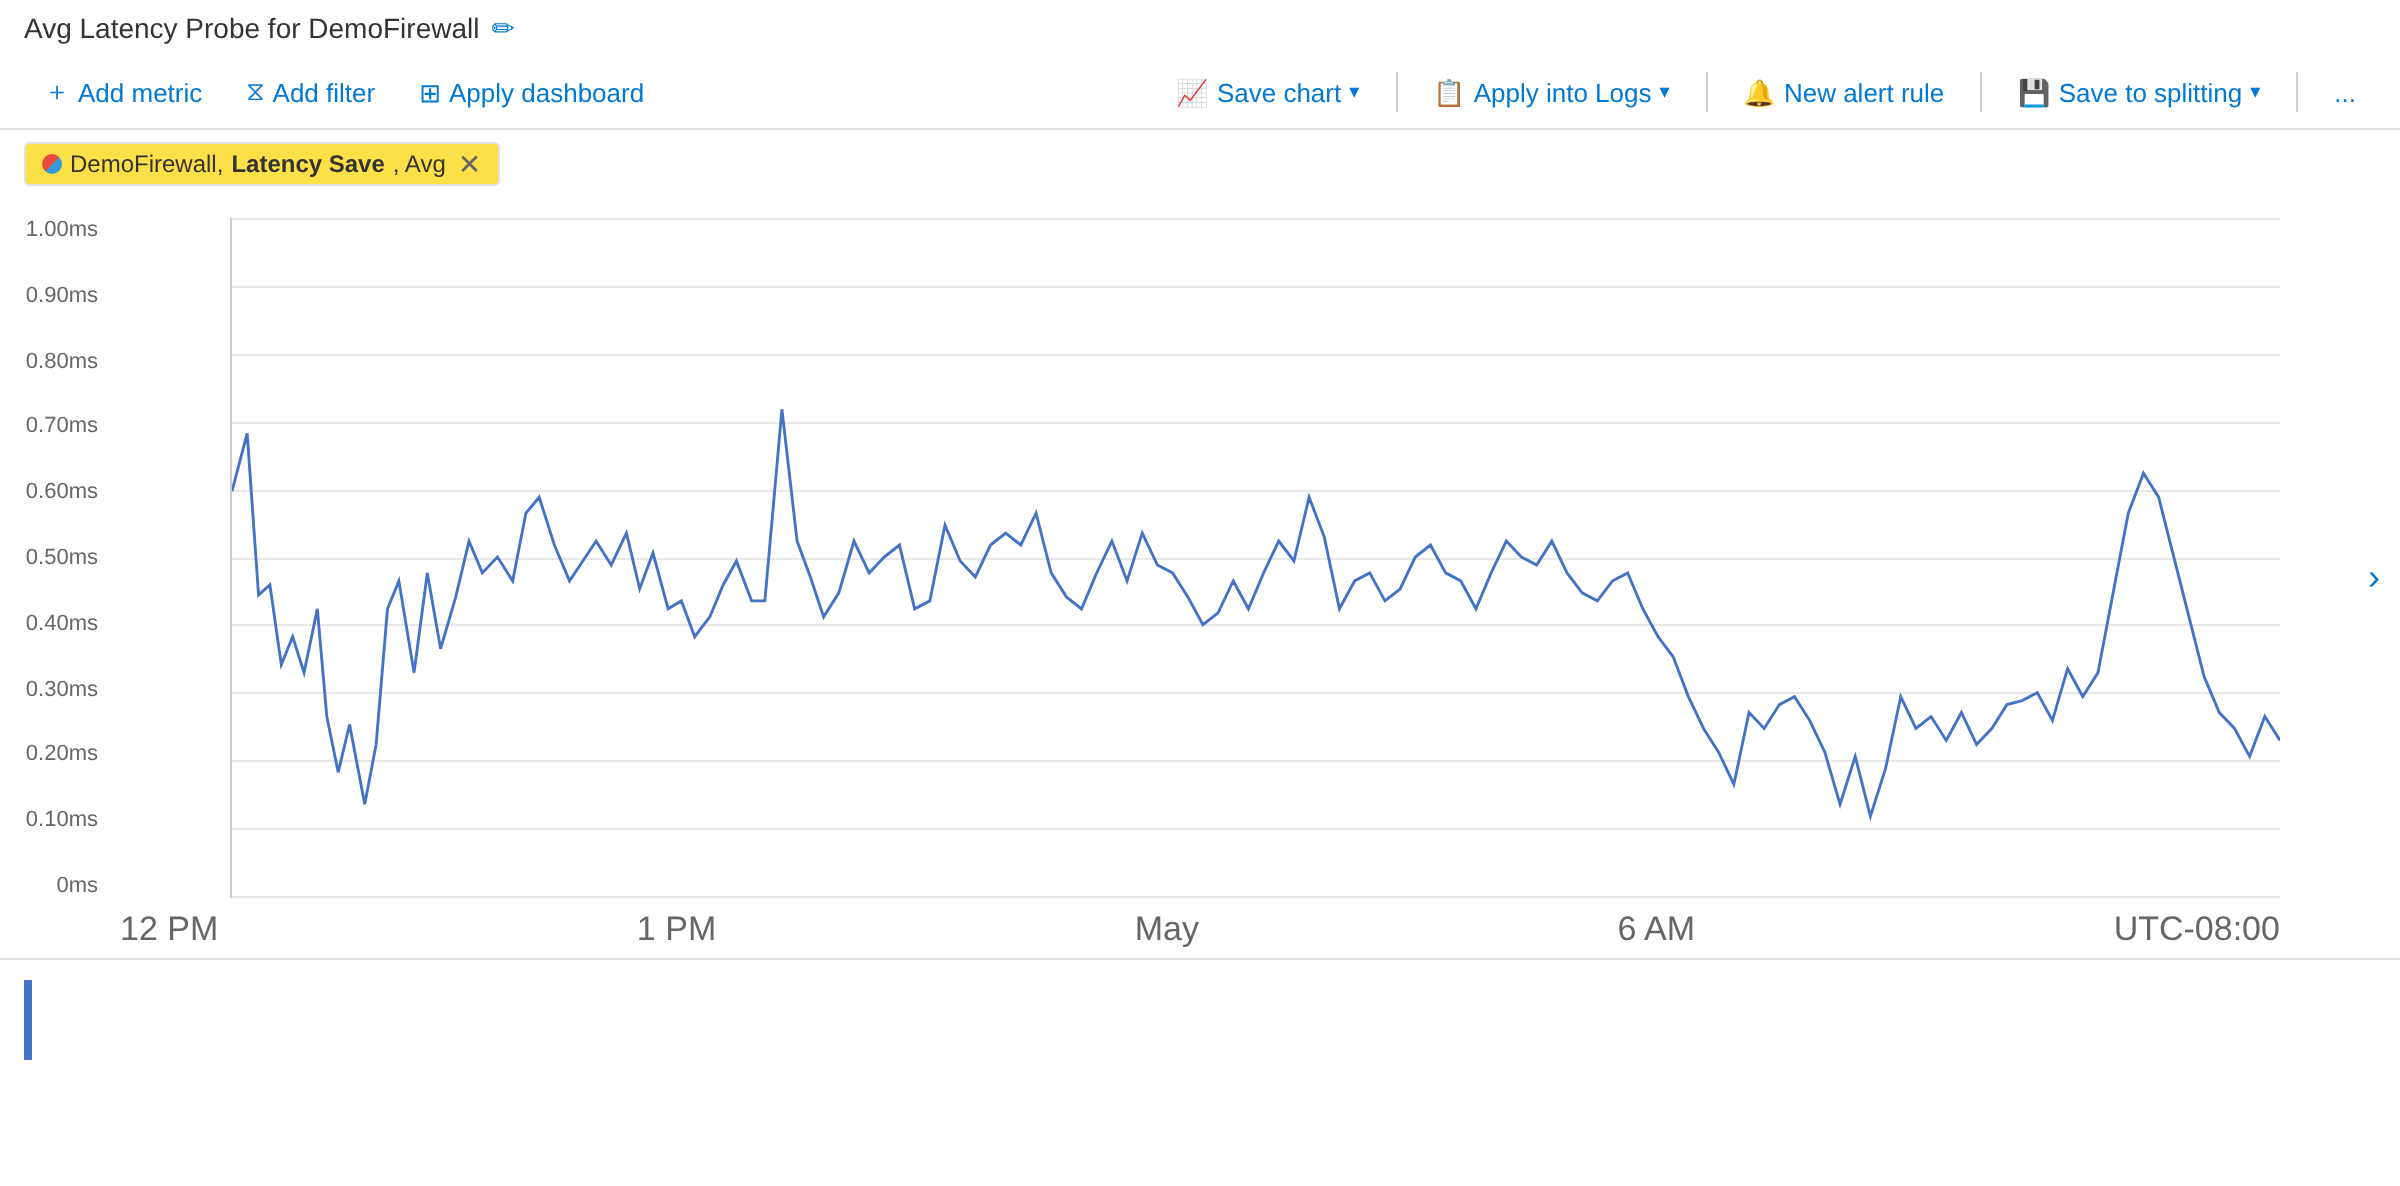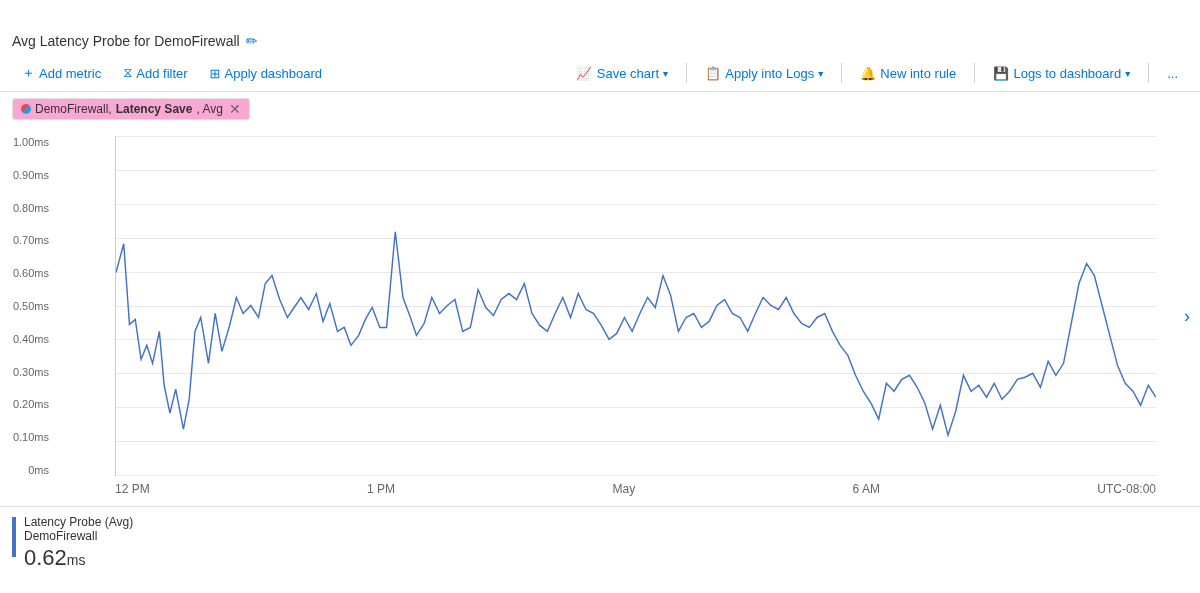--- a/index.html
+++ b/index.html
@@ -5,21 +5,20 @@
     * { box-sizing: border-box; margin: 0; padding: 0; }
     body { font-family: 'Segoe UI', Arial, sans-serif; font-size: 13px; background: #fff; color: #333; width: 1200px; height: 593px; overflow: hidden; }
     .title-row {
       display: flex;
       align-items: center;
       padding: 6px 12px;
       gap: 6px;
       font-size: 14px;
       font-weight: 400;
       color: #333;
-      margin-top: 27px;
     }
     .title-row span { font-size: 14px; }
     .edit-icon { color: #0078d4; font-size: 13px; cursor: pointer; }
 
     .toolbar {
       display: flex;
       align-items: center;
       padding: 4px 12px;
       border-bottom: 1px solid #e0e0e0;
       gap: 0;
@@ -55,21 +54,21 @@
     .metric-tags {
       display: flex;
       align-items: center;
       padding: 6px 12px;
       gap: 6px;
     }
     .metric-tag {
       display: flex;
       align-items: center;
       gap: 4px;
-      background: #f9a8d4;
+      background: #fde047;
       border: 1px solid #e0e0e0;
       border-radius: 3px;
       padding: 3px 8px;
       font-size: 12px;
     }
     .tag-dot {
       width: 10px;
       height: 10px;
       border-radius: 50%;
       background: linear-gradient(135deg, #e74c3c 50%, #3498db 50%);
@@ -78,21 +77,21 @@
     .tag-remove {
       color: #666;
       cursor: pointer;
       font-size: 14px;
       margin-left: 2px;
       line-height: 1;
     }
 
     .chart-area {
       position: relative;
-      padding: 10px 44px 10px 60px;
+      padding: 10px 60px 10px 60px;
       height: 380px;
     }
     .y-axis {
       position: absolute;
       left: 0;
       top: 10px;
       width: 55px;
       height: 340px;
       display: flex;
       flex-direction: column;
@@ -184,26 +183,26 @@
     </button>
     <div class="separator"></div>
     <button class="toolbar-btn">
       <span class="btn-icon">📋</span>
       <span>Apply into Logs</span>
       <span class="chevron">▾</span>
     </button>
     <div class="separator"></div>
     <button class="toolbar-btn">
       <span class="btn-icon">🔔</span>
-      <span>New into rule</span>
+      <span>New alert rule</span>
     </button>
     <div class="separator"></div>
     <button class="toolbar-btn">
       <span class="btn-icon">💾</span>
-      <span>Logs to dashboard</span>
+      <span>Save to splitting</span>
       <span class="chevron">▾</span>
     </button>
     <div class="separator"></div>
     <button class="toolbar-btn">
       <span>...</span>
     </button>
   </div>
 </div>
 
 <div class="metric-tags">
@@ -388,31 +387,24 @@
           1056,256
           1064,270
           1072,250
           1080,262
         "></polyline>
     </svg>
   </div>
 
   <span class="chart-nav-right">›</span>
 
-  <div style="display:flex; margin-left:55px; padding-top:6px; font-size:12px; color:#666; justify-content:space-between; padding-right:0;">
+  <div style="display:flex; padding-top:6px; font-size:17px; color:#666; justify-content:space-between; padding-right:0;">
     <span>12 PM</span>
     <span>1 PM</span>
     <span>May</span>
     <span>6 AM</span>
     <span>UTC-08:00</span>
   </div>
 </div>
 
 <div class="legend-area">
   <div class="legend-color-bar"></div>
-  <div>
-    <div class="legend-text">Latency Probe (Avg)</div>
-    <div class="legend-text">DemoFirewall</div>
-    <div class="legend-value">
-      <span>0.62</span><span class="legend-unit">ms</span>
-    </div>
-  </div>
 </div>
 
 </body></html>

